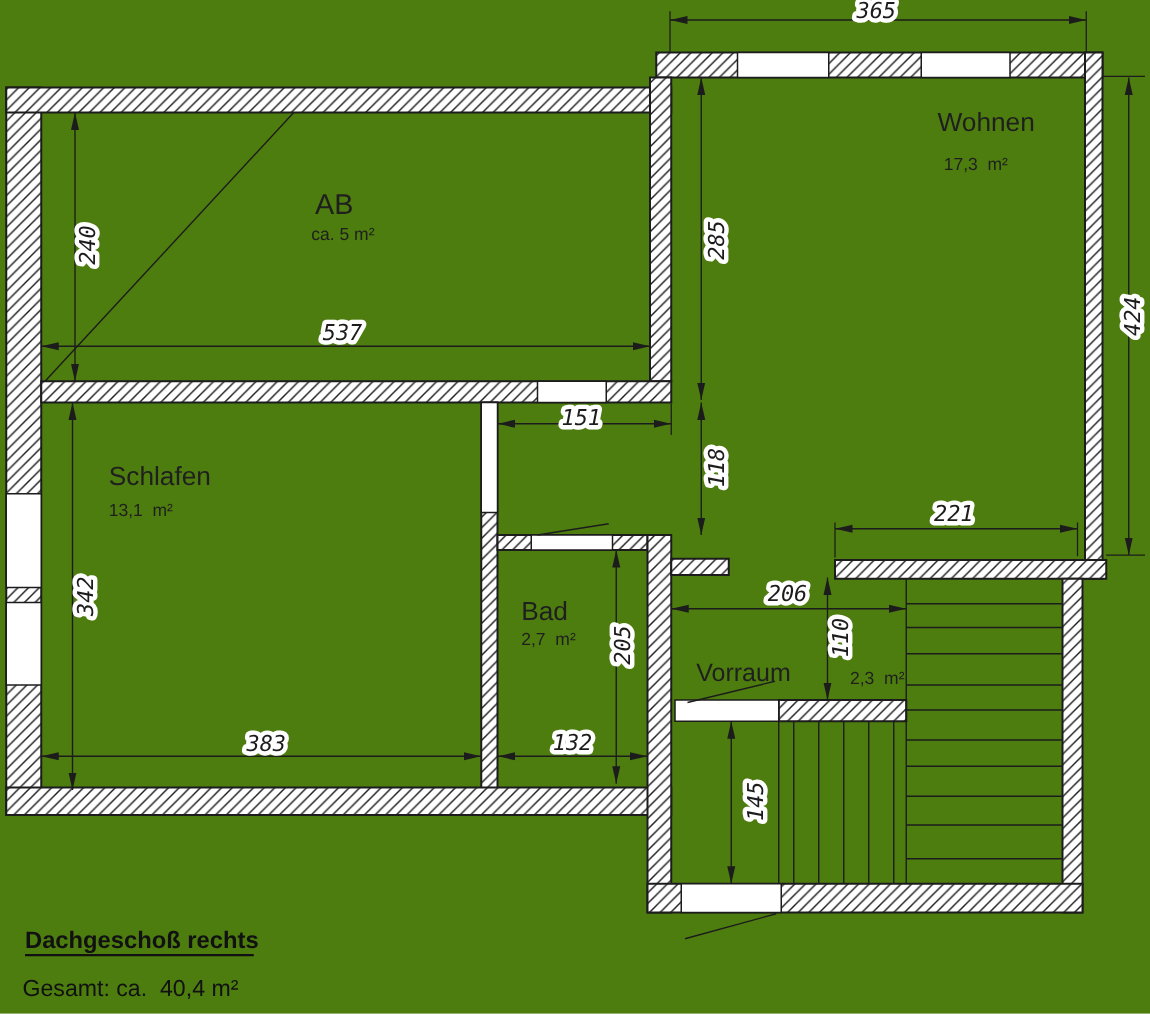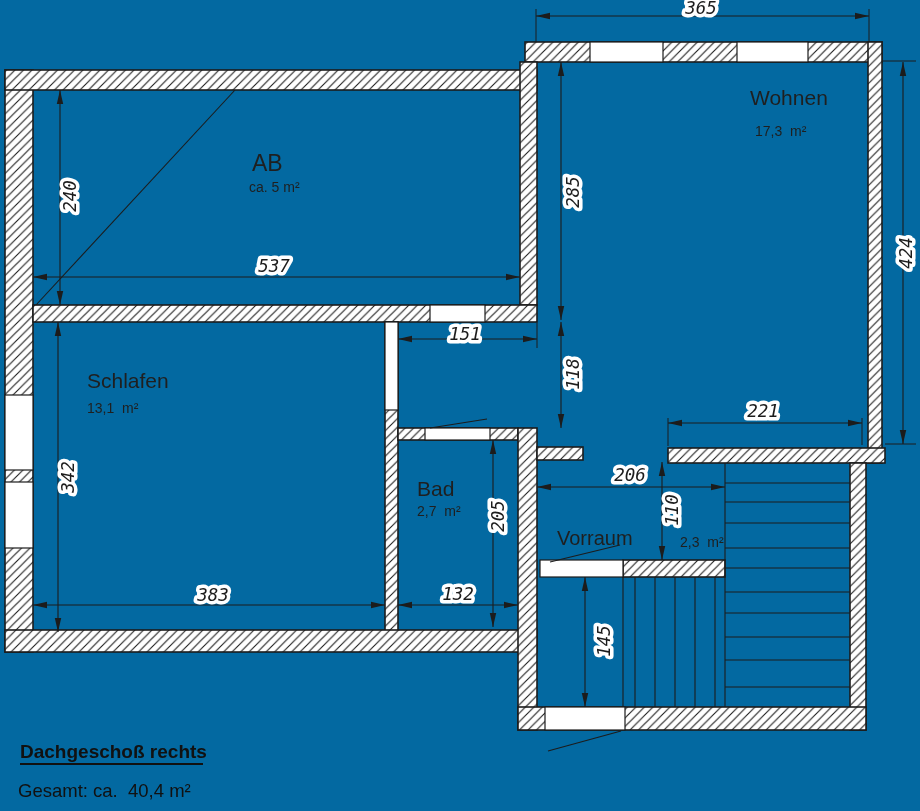--- a/index.html
+++ b/index.html
@@ -1,19 +1,19 @@
 <!DOCTYPE html>
 <html><head>
 <meta charset="utf-8">
 <style>
   html,body{margin:0;padding:0;background:#fff;}
   .page{
     position:relative;
     width:920px;height:811px;
-    background:#0369a1;
+    background:#4d7c0f;
     font-family:"Liberation Sans", sans-serif;
     overflow:hidden;
   }
   svg text{white-space:pre;}
   .room-name{
     font-family:"Liberation Sans", sans-serif;
     font-size:21px;fill:#1f1f1f;
   }
   .room-name.big{font-size:23px;}
   .room-area{

